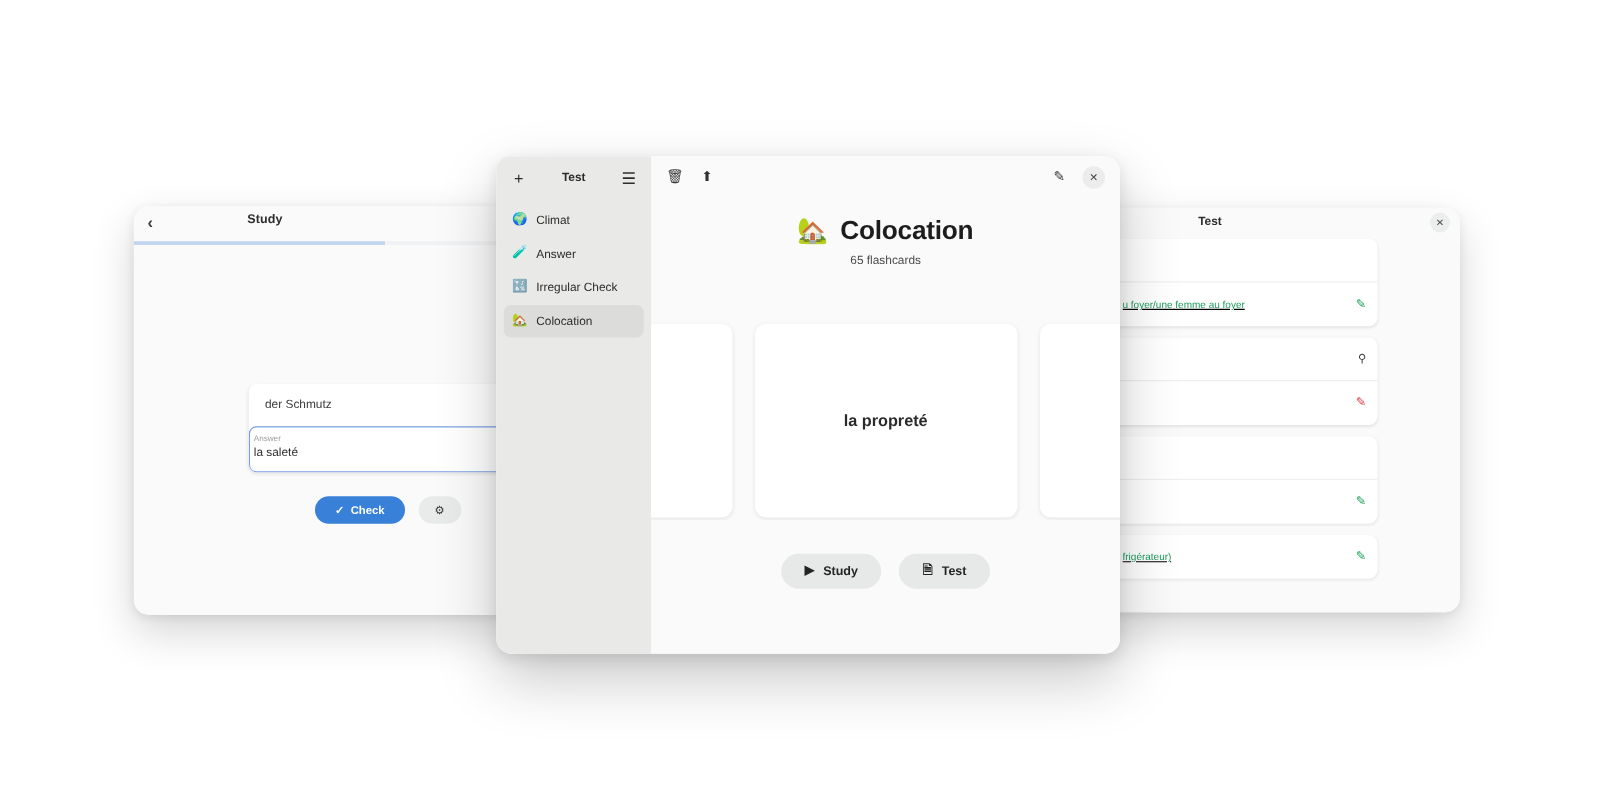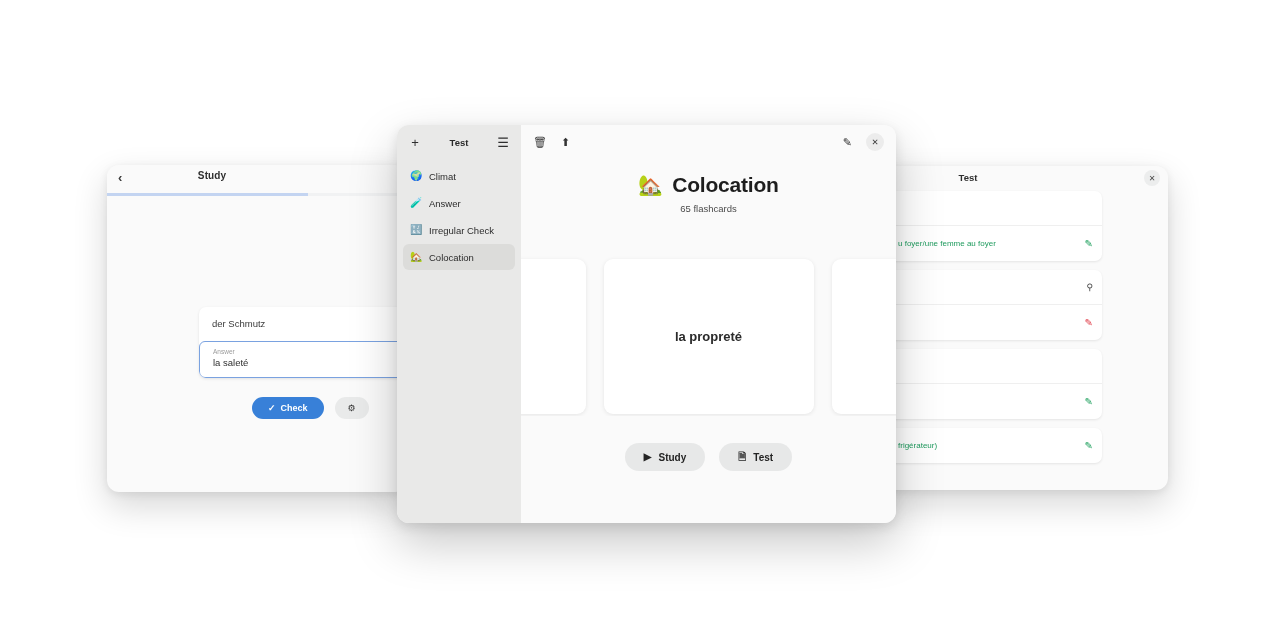--- a/index.html
+++ b/index.html
@@ -86,21 +86,21 @@
     overflow: hidden;
   }
   .qa-card .question {
     padding: 11px 13px 12px;
     font-size: 9.5px;
     color: #3a3a3a;
   }
   .qa-card .answer-box {
     border: 1.3px solid #7aa2e0;
     border-radius: 6px;
-    padding: 5px 13px 8px;
+    padding: 5px 3px 8px;
     background: #ffffff;
   }
   .qa-card .answer-label {
     font-size: 6.5px;
     color: #9b9b9b;
     line-height: 9px;
   }
   .qa-card .answer-value {
     font-size: 9.5px;
     color: #2f2f2f;
@@ -184,20 +184,21 @@
     left: 0; top: 25px;
     width: 232px;
     padding: 0 8px;
   }
   .test-row {
     background: #ffffff;
     border-radius: 7px;
     box-shadow: 0 1px 2.5px rgba(0,0,0,0.09);
     margin-bottom: 9px;
     overflow: hidden;
+    text-decoration: underline;
   }
   .test-line {
     position: relative;
     height: 35px;
     display: flex;
     align-items: center;
     padding: 0 10px 0 12px;
     border-bottom: 1px solid #efefef;
   }
   .test-line:last-child { border-bottom: none; }

